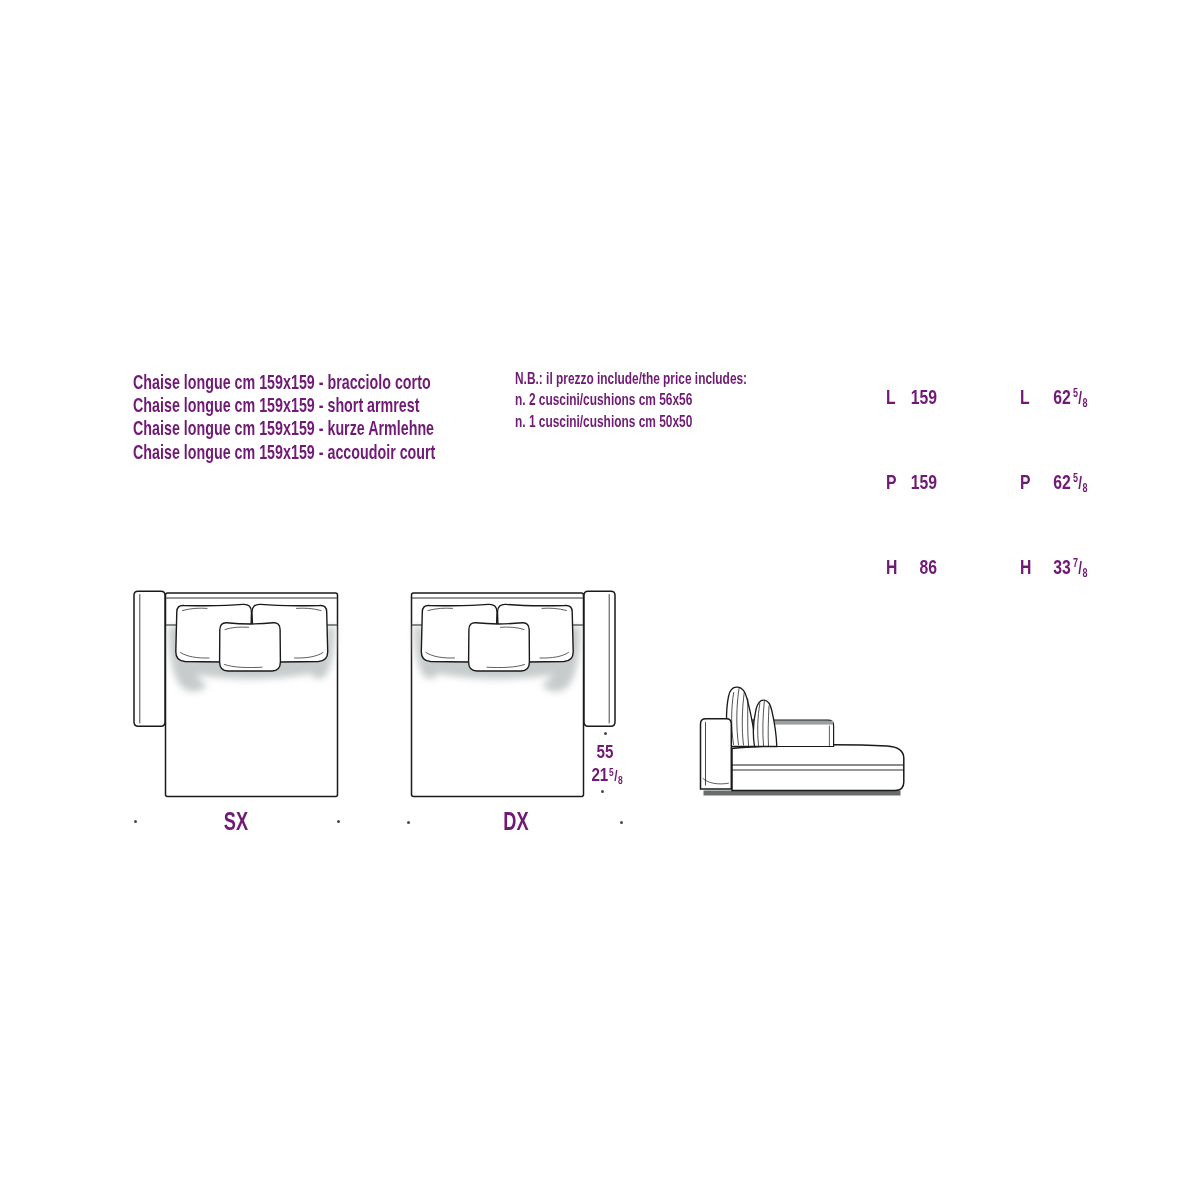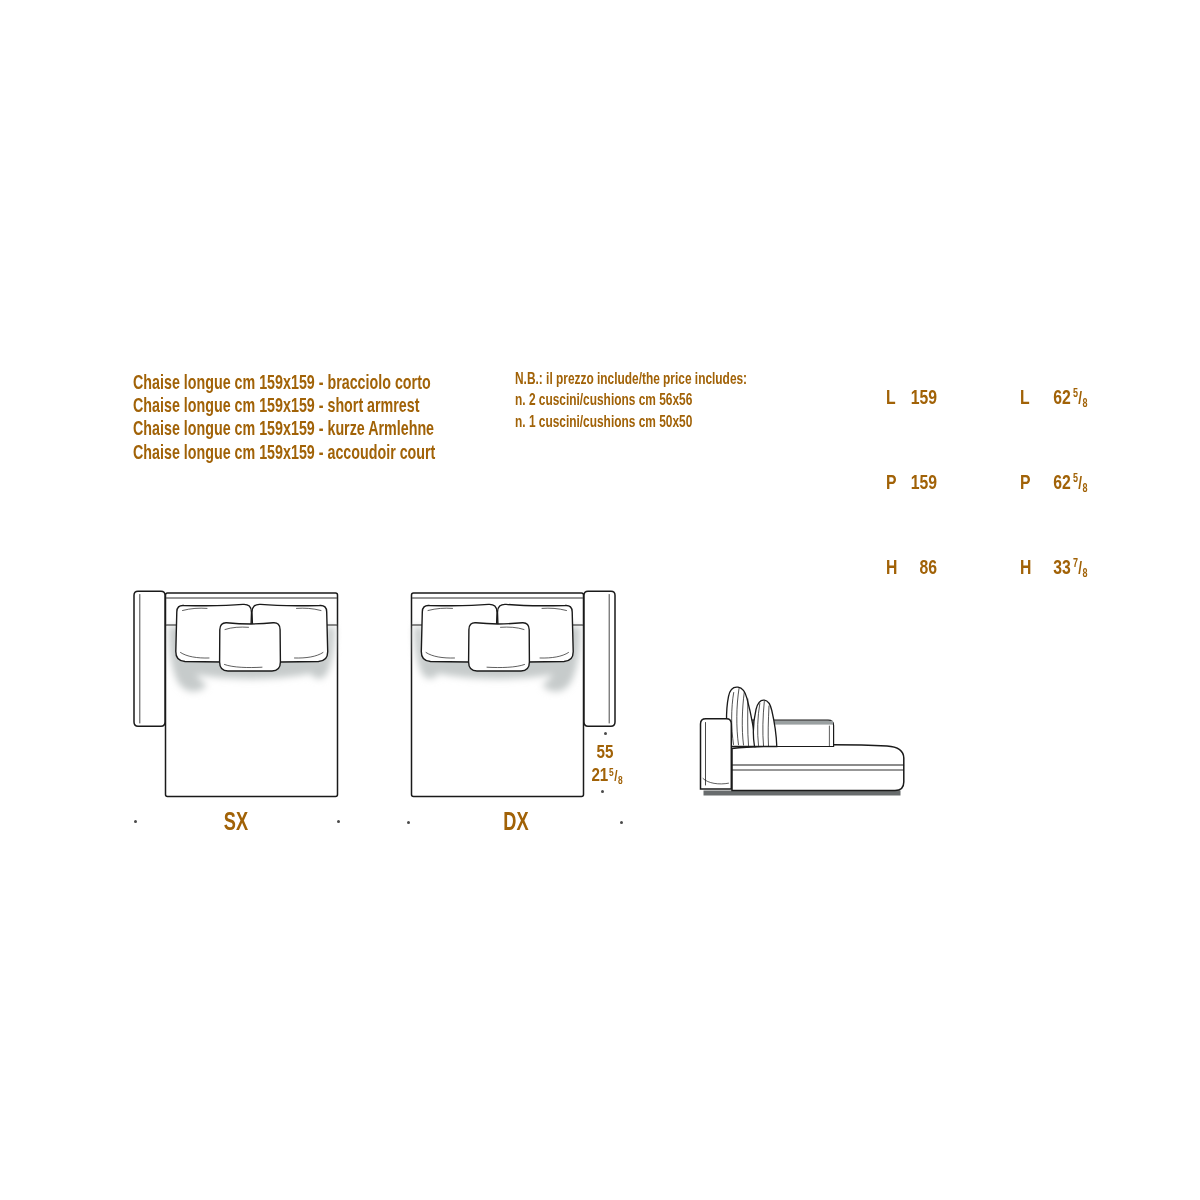--- a/index.html
+++ b/index.html
@@ -1,18 +1,18 @@
 <!DOCTYPE html>
 <html><head>
 <meta charset="utf-8">
 <style>
   html,body{margin:0;padding:0;background:#ffffff;}
   .page{
     position:relative;width:1200px;height:940px;background:#ffffff;
-    font-family:"Liberation Sans", sans-serif;color:#a16207;overflow:hidden;text-decoration:underline;
+    font-family:"Liberation Sans", sans-serif;color:#701a75;overflow:hidden;text-decoration:underline;
   }
   .abs{position:absolute;}
 
   
   .desc-block{
     left:133px;top:370px;transform:scaleX(0.68);transform-origin:left top;
     font-weight:bold;font-size:21px;line-height:23.2px;white-space:nowrap;
   }
   .note-block{
     left:515px;top:368px;transform:scaleX(0.70);transform-origin:left top;

